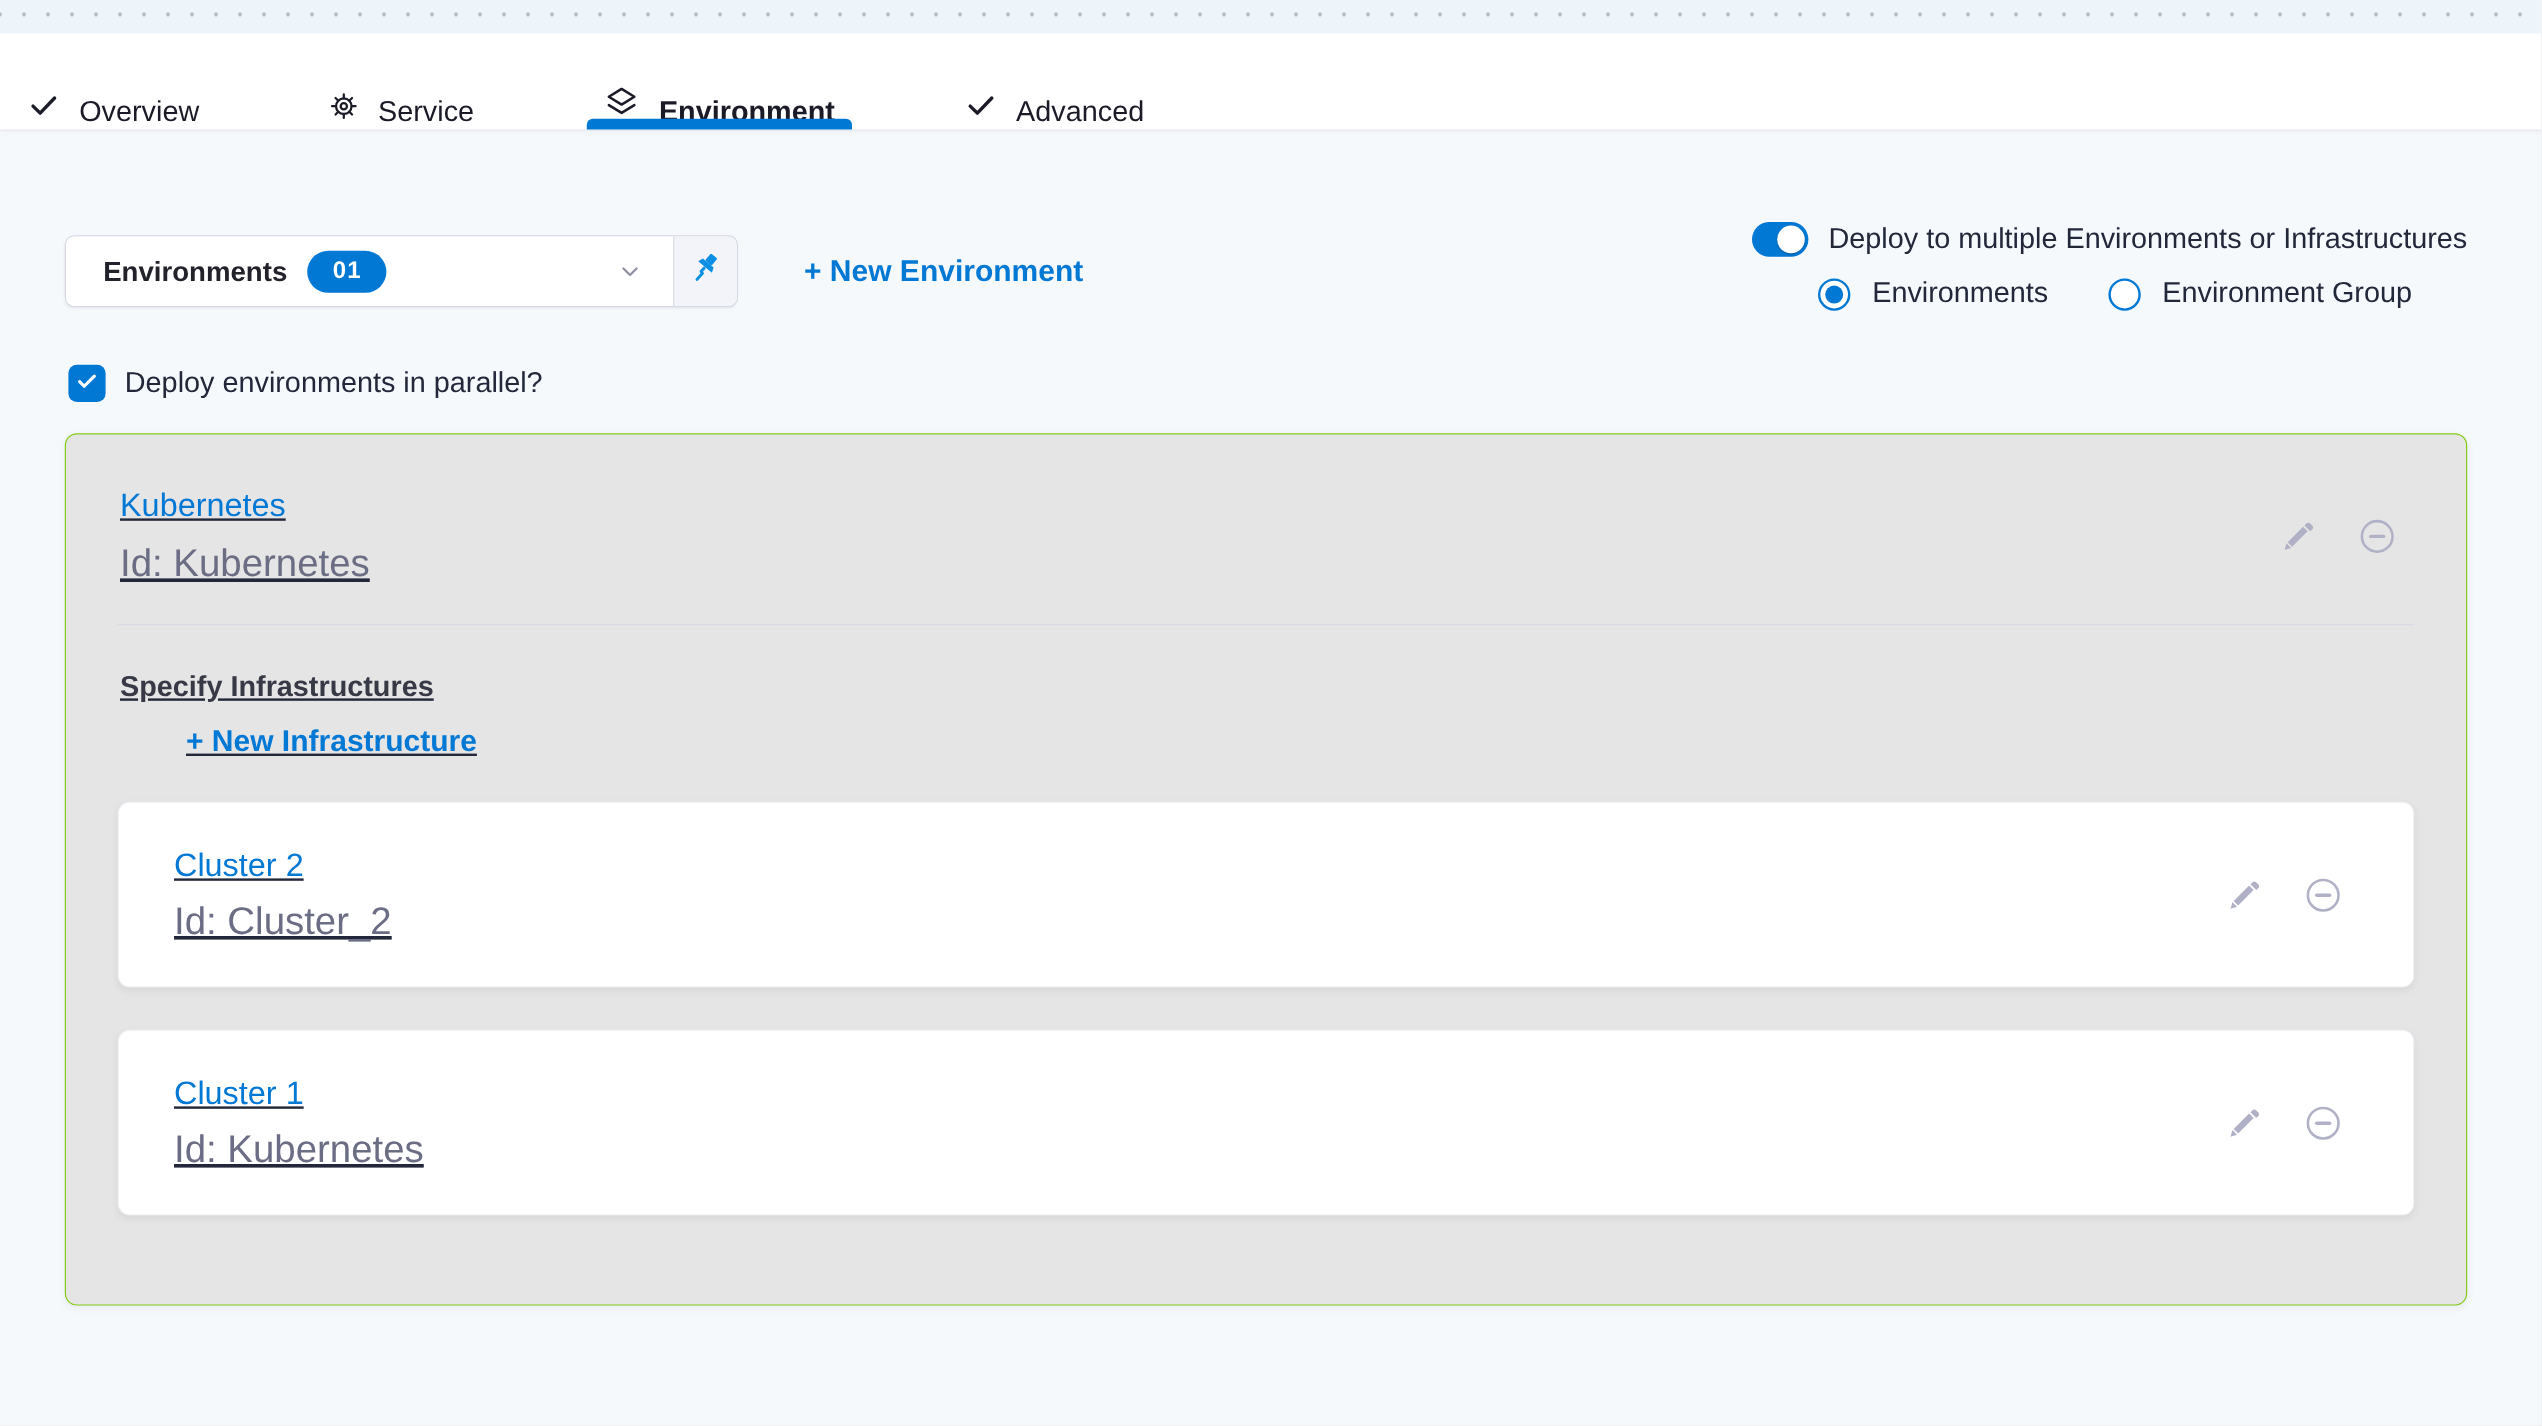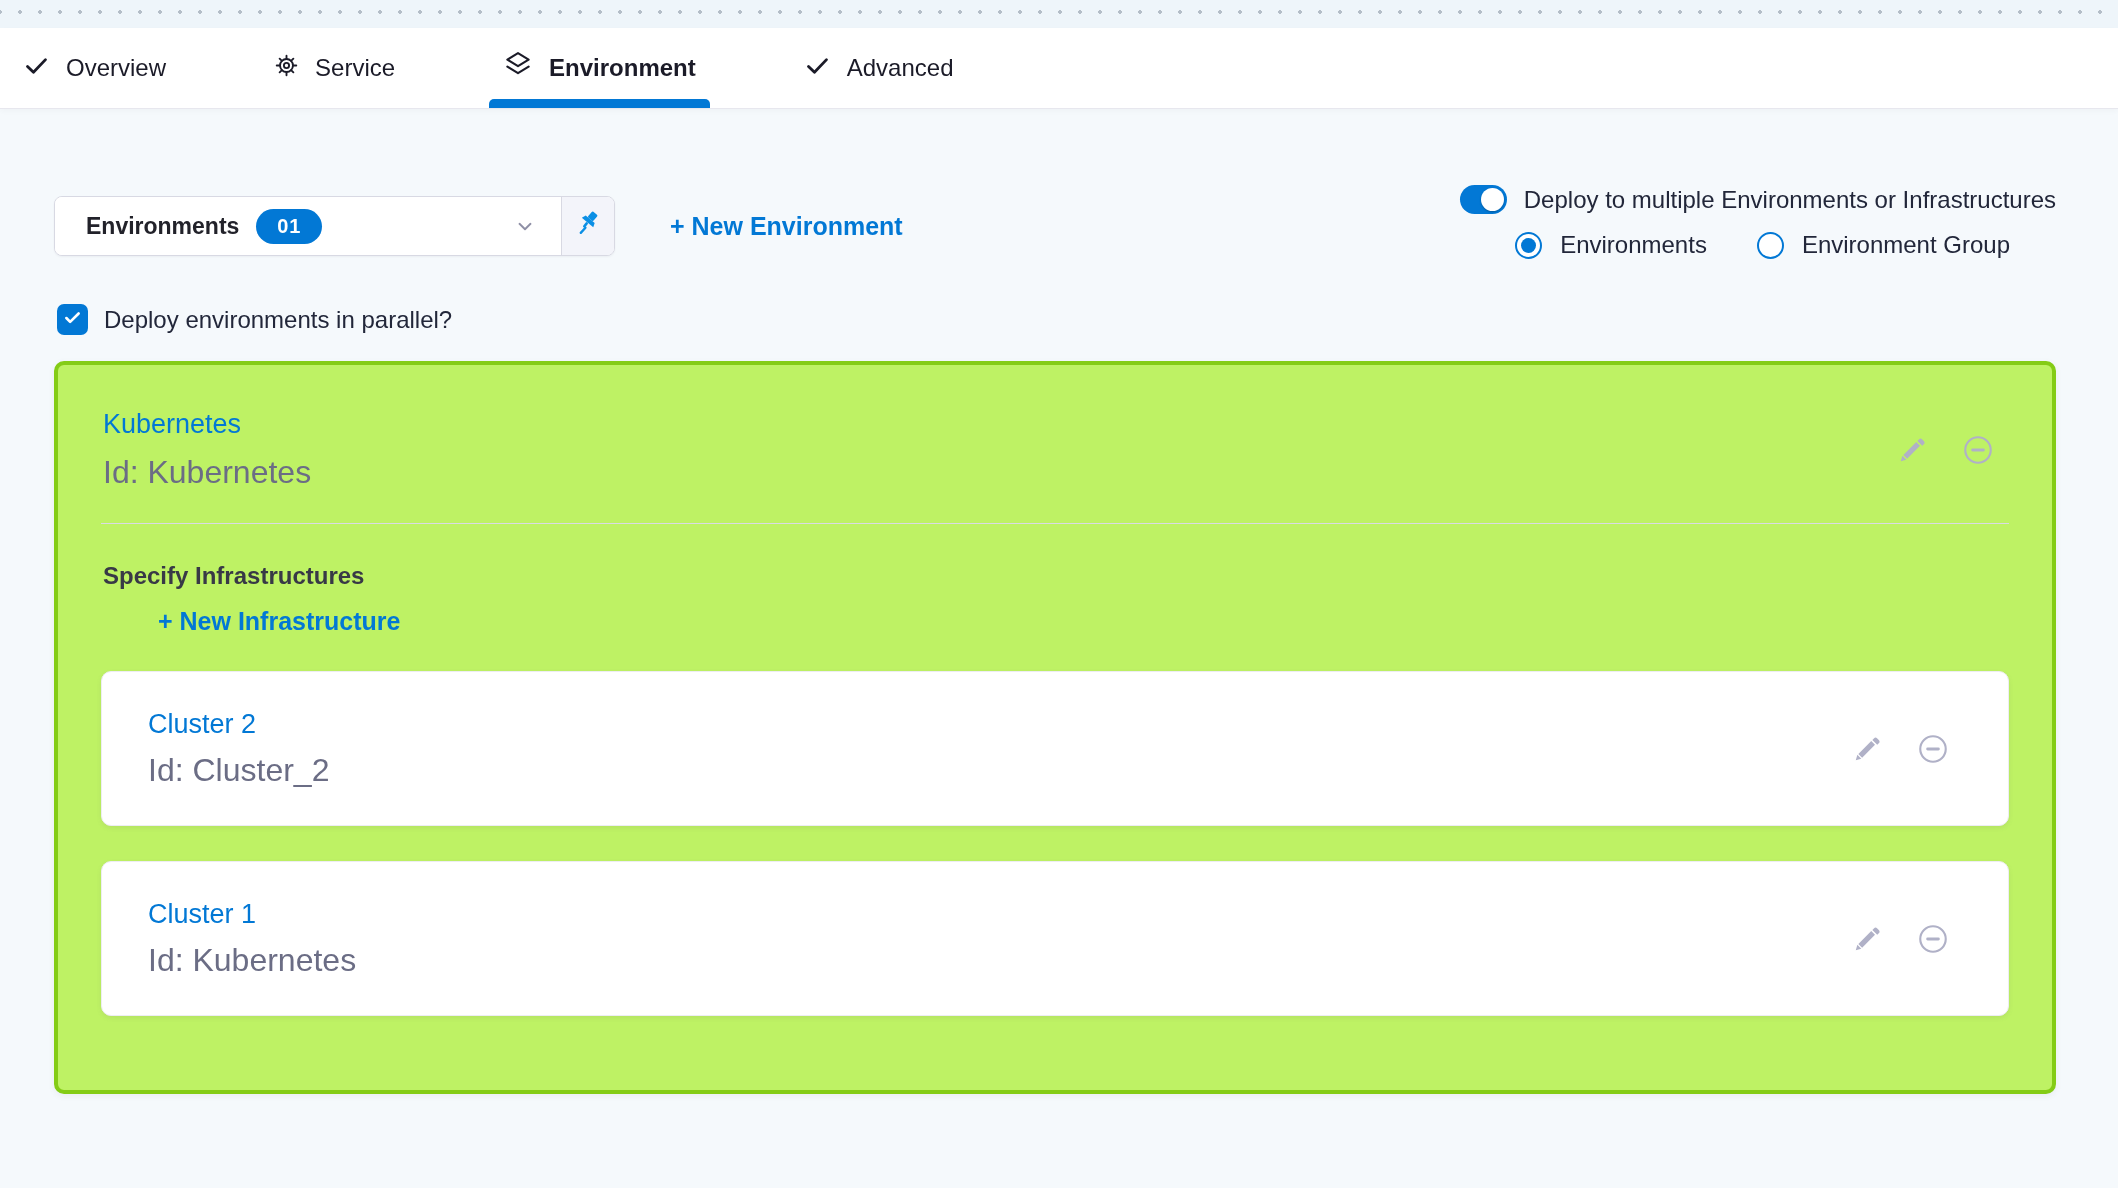--- a/index.html
+++ b/index.html
@@ -26,21 +26,21 @@
     display: flex;
     align-items: center;
     padding-left: 19px;
     position: relative;
     box-shadow: 0 1px 0 0 #e7e7ee, 0 3px 6px rgba(0,0,0,0.03);
   }
   .tab {
     position: relative;
     height: 80px;
     display: flex;
-    align-items: center;
+    align-items: flex-end;
     gap: 16px;
     padding: 0 4px;
     margin-right: 100px;
     font-size: 24px;
     color: #1b1b28;
     cursor: pointer;
     white-space: nowrap;
   }
   .tab.active { font-weight: 700; }
   .tab.active::after {
@@ -167,25 +167,26 @@
     background: #0278d5;
     display: flex; align-items: center; justify-content: center;
     cursor: pointer;
     flex: none;
   }
   .checkbox-label { margin-left: 16px; font-size: 24px; color: #22273a; }
 
   
   .env-card {
     margin-top: 26px;
-    background: #bef264;
-    border: 4px solid #84cc16;
+    background: #e5e5e5;
+    border: 1px solid #84cc16;
     border-radius: 10px;
     box-shadow: 0 2px 6px rgba(96,97,112,0.08);
     padding: 44px 43px 74px 43px;
+    text-decoration: underline;
   }
   .entity-header { display: flex; align-items: center; justify-content: space-between; padding-left: 2px; }
   .entity-title { font-size: 27px; font-weight: 500; color: #0278d5; cursor: pointer; }
   .entity-id { margin-top: 14px; font-size: 32px; color: #6b6d85; }
   .icon-actions { display: flex; align-items: center; gap: 34px; color: #b0b1c7; padding-right: 14px; }
   .icon-btn { display: flex; cursor: pointer; color: #b0b1c7; }
 
   .divider { border: none; border-top: 1px solid #d9dae5; margin-top: 32px; }
 
   .infra-heading { margin-top: 38px; padding-left: 2px; }

